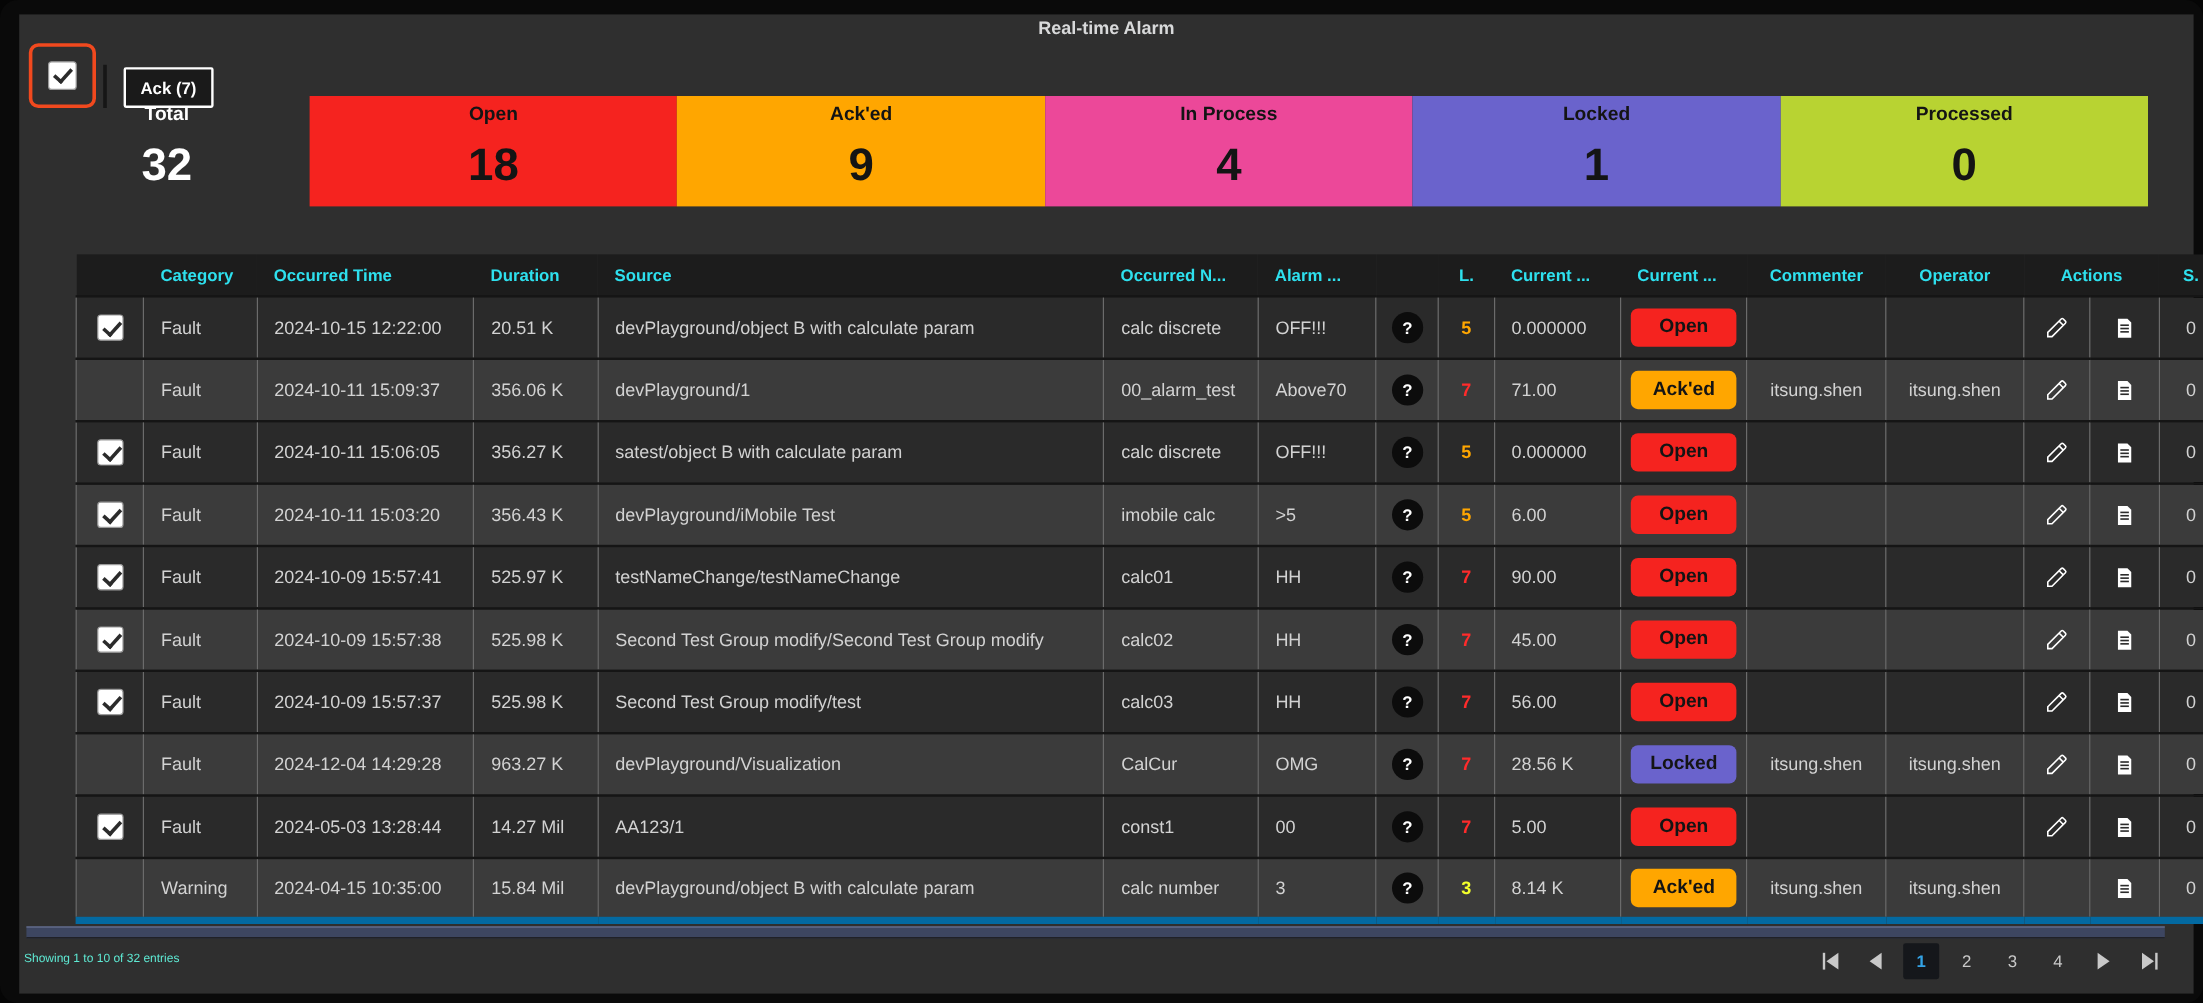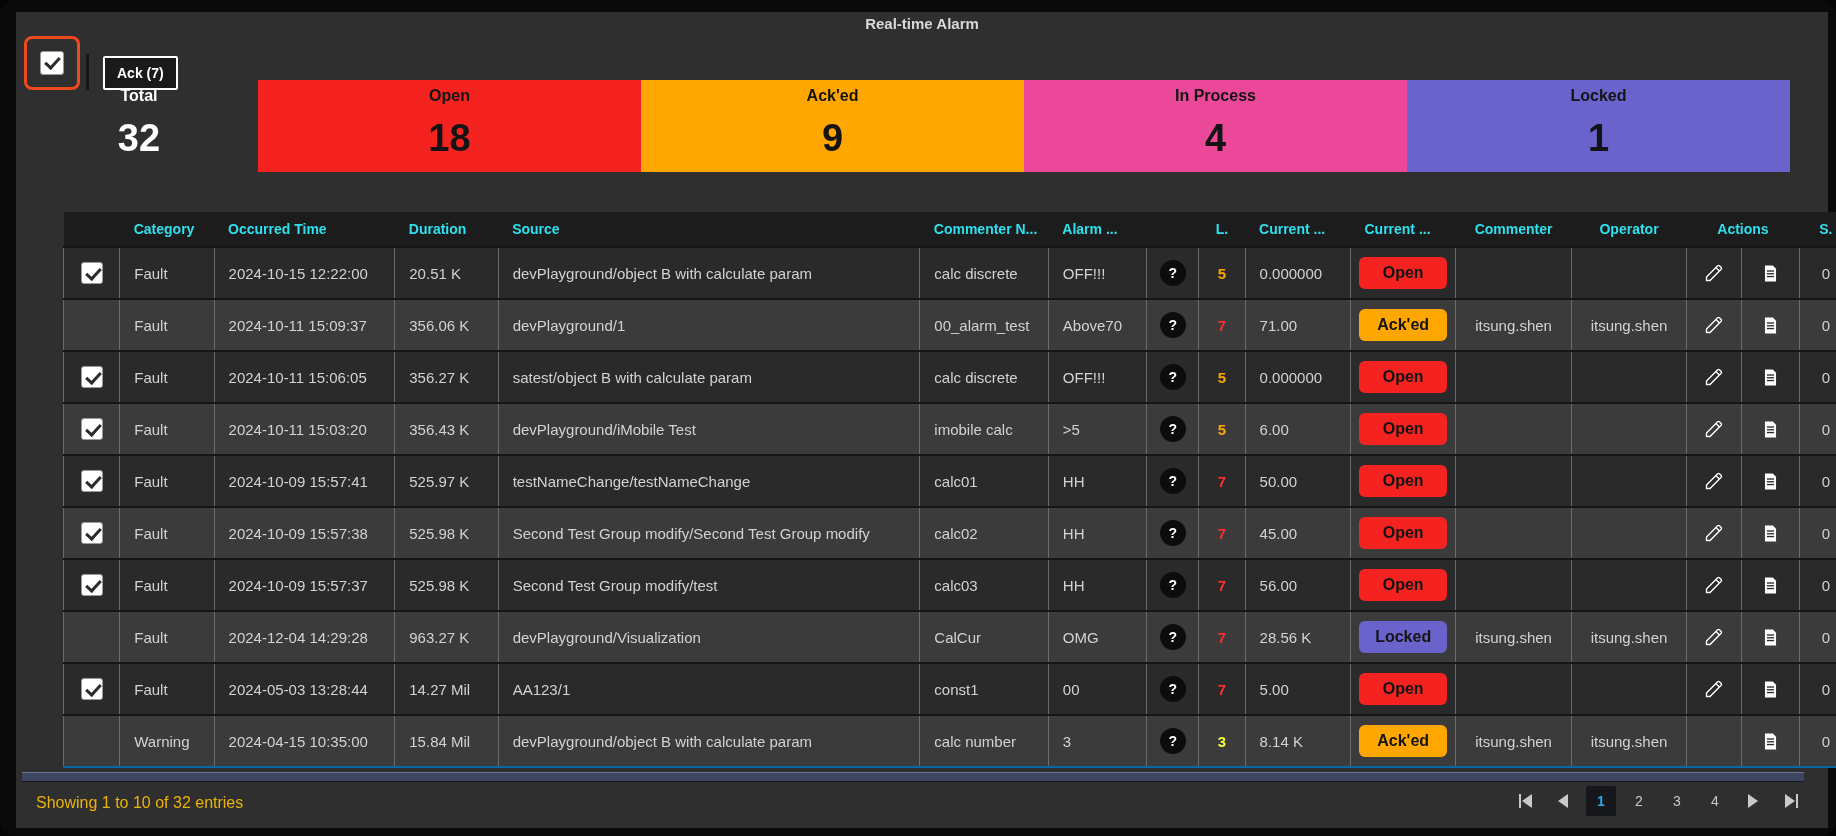--- a/index.html
+++ b/index.html
@@ -21,35 +21,35 @@
   .stat{flex:1;display:flex;flex-direction:column;align-items:center;box-sizing:border-box;}
   .stat.total{flex:0 0 238px;}
   .stat-label{margin-top:7px;font-size:16px;font-weight:bold;}
   .stat-value{flex:1;display:flex;align-items:center;font-size:38px;font-weight:bold;}
   
   .tablewrap{position:absolute;left:6px;top:200px;width:1792px;margin-left:41px;}
   table{border-collapse:collapse;table-layout:fixed;width:1790px;}
   th{height:34px;background:#1c1c1c;color:#2ee0ee;font-size:14px;font-weight:bold;padding:0;}
   td{height:52px;padding:0;color:#d2d2d2;font-size:15px;border-right:1px solid #6b6b6b;border-top:2px solid #151515;box-sizing:border-box;overflow:hidden;white-space:nowrap;}
   td:first-child{border-left:1px solid #6b6b6b;}
-  tbody tr:last-child td{border-bottom:2px solid #0369a1;}
+  tbody tr:last-child td{border-bottom:6px solid #0369a1;}
   tr.odd td{background:#2a2a2a;}
   tr.even td{background:#3b3b3b;}
   .al{text-align:left;padding-left:14px;}
   .ac{text-align:center;}
   th.al{padding-left:14px;}
   .qmark{display:inline-flex;width:26px;height:26px;border-radius:50%;background:#0c0c0c;color:#ffffff;font-size:14px;font-weight:bold;align-items:center;justify-content:center;vertical-align:middle;}
   .lvl{font-weight:bold;font-size:15px;}
   .lvl-orange{color:#ffa600;} .lvl-red{color:#ff2b2b;} .lvl-yellow{color:#f2ff2b;}
   .badge{display:inline-block;min-width:88px;padding:7px 4px;border-radius:6px;color:#141414;font-weight:bold;font-size:16px;box-sizing:border-box;}
   .icon-btn{display:inline-flex;align-items:center;justify-content:center;width:30px;height:30px;cursor:pointer;vertical-align:middle;}
   
   .hscroll{position:absolute;left:6px;top:760px;width:1782px;height:10px;background:#3d4661;border-top:1px solid #6b7494;border-bottom:1px solid #1a1a1a;box-sizing:border-box;}
   
-  .footer-text{position:absolute;left:20px;top:782px;color:#eab308;font-size:16px;}
+  .footer-text{position:absolute;left:4px;top:782px;color:#5eead4;font-size:10px;}
   .pager{position:absolute;right:22px;top:774px;display:flex;align-items:center;gap:8px;}
   .pg{width:30px;height:30px;display:flex;align-items:center;justify-content:center;color:#c9c9c9;font-size:14px;cursor:pointer;gap:1px;}
   .pg.num{font-weight:normal;}
   .pg.active{background:#15171b;color:#33a2e5;font-weight:bold;border-radius:2px;}
   .tri-l{width:0;height:0;border-top:7px solid transparent;border-bottom:7px solid transparent;border-right:10px solid #c9c9c9;}
   .tri-r{width:0;height:0;border-top:7px solid transparent;border-bottom:7px solid transparent;border-left:10px solid #c9c9c9;}
   .bar{width:2px;height:14px;background:#c9c9c9;}
 </style>
 </head>
 <body>
@@ -80,20 +80,24 @@
           <div class="stat-label">Ack'ed</div>
           <div class="stat-value">9</div>
         </div>
         <div class="stat" style="background: #ec4899; color: rgb(20, 20, 20);">
           <div class="stat-label">In Process</div>
           <div class="stat-value">4</div>
         </div>
         <div class="stat" style="background: rgb(106, 99, 204); color: rgb(20, 20, 20);">
           <div class="stat-label">Locked</div>
           <div class="stat-value">1</div>
+        </div>
+        <div class="stat" style="background: rgb(184, 211, 50); color: rgb(20, 20, 20);">
+          <div class="stat-label">Processed</div>
+          <div class="stat-value">0</div>
         </div>
       </div>
 
     <div class="tablewrap">
       <table>
         <colgroup>
           <col style="width:56px">
             <col style="width:94px">
             <col style="width:180px">
             <col style="width:103px">
@@ -110,21 +114,21 @@
             <col style="width:57px">
             <col style="width:53px">
         </colgroup>
         <thead>
           <tr>
             <th class="ac"></th>
             <th class="al">Category</th>
             <th class="al">Occurred Time</th>
             <th class="al">Duration</th>
             <th class="al">Source</th>
-            <th class="al">Commenter N...</th>
+            <th class="al">Occurred N...</th>
             <th class="al">Alarm ...</th>
             <th class="ac"></th>
             <th class="ac">L.</th>
             <th class="al">Current ...</th>
             <th class="al">Current ...</th>
             <th class="ac">Commenter</th>
             <th class="ac">Operator</th>
             <th class="ac" colspan="2">Actions</th>
             <th class="ac">S.</th>
           </tr>
@@ -257,21 +261,21 @@
                 <div class="cb" style="margin: auto;"></div>
               </td>
               <td class="al">Fault</td>
               <td class="al">2024-10-09 15:57:41</td>
               <td class="al">525.97 K</td>
               <td class="al">testNameChange/testNameChange</td>
               <td class="al">calc01</td>
               <td class="al">HH</td>
               <td class="ac"><span class="qmark">?</span></td>
               <td class="ac"><span class="lvl lvl-red">7</span></td>
-              <td class="al">50.00</td>
+              <td class="al">90.00</td>
               <td class="ac"><span class="badge" style="background: rgb(245, 35, 31);">Open</span></td>
               <td class="ac"></td>
               <td class="ac"></td>
               <td class="ac"><span class="icon-btn">
                   <svg viewBox="0 0 24 24" width="20" height="20">
                     <path d="M3 21v-4.2L16.4 3.4a1.5 1.5 0 0 1 2.1 0l2.1 2.1a1.5 1.5 0 0 1 0 2.1L7.2 21H3z M14.3 5.5l4.2 4.2" fill="none" stroke="#ffffff" stroke-width="1.6"></path>
                   </svg>
                 </span></td>
               <td class="ac"><span class="icon-btn">
                   <svg viewBox="0 0 24 24" width="19" height="21">

